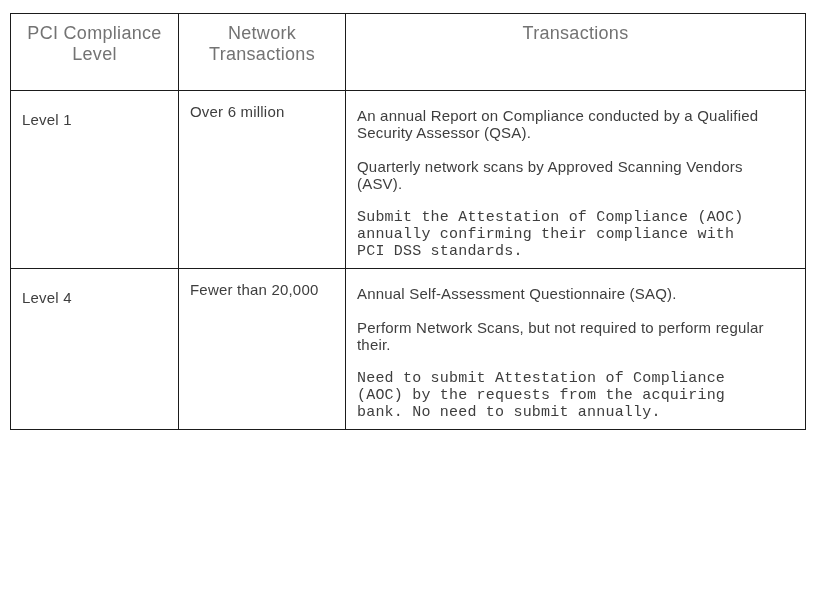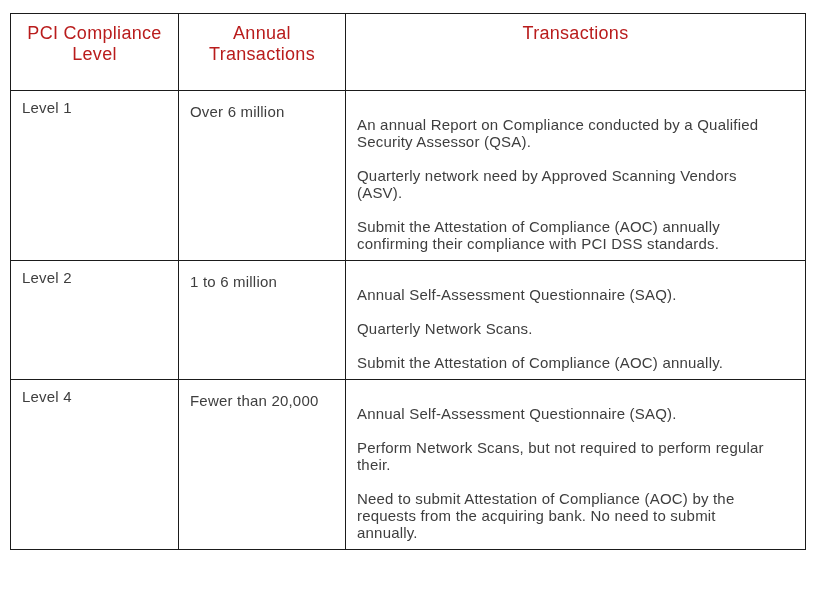--- a/index.html
+++ b/index.html
@@ -32,48 +32,49 @@
     vertical-align: top;
     background: #ffffff;
   }
   th.hdr {
     height: 66px;
     text-align: center;
     padding-top: 9px;
     font-weight: 400;
     font-size: 18px;
     line-height: 21px;
-    color: #b91c1c;
+    color: #737373;
     letter-spacing: 0.3px;
   }
   th.hdr .hd-inner {
     display: inline-block;
   }
   th.col-level .hd-inner { max-width: 145px; }
   th.col-transactions .hd-inner { max-width: 125px; }
   td.cell {
     font-size: 15px;
     line-height: 17px;
     color: #3e3e3e;
     letter-spacing: 0.2px;
   }
   td.cell-level {
-    padding: 8px 8px 8px 11px;
+    padding: 20px 8px 8px 11px;
   }
   td.cell-transactions {
     padding: 12px 16px 8px 11px;
   }
   td.cell-requirements {
     padding: 13px 35px 8px 11px;
   }
   td.cell-requirements p {
-    margin: 12px 0 17px 0;
+    margin: 3px 0 17px 0;
   }
   td.cell-requirements p:last-child {
     margin-bottom: 0;
+    font-family: Liberation Mono, monospace;
   }
   tr.row-1 { height: 150px; }
   tr.row-2 { height: 105px; }
   tr.row-3 { height: 105px; }
   tr.row-4 { height: 146px; }
 </style>
 </head>
 <body>
 
 <div class="page">
@@ -82,44 +83,35 @@
       <col style="width:168px">
       <col style="width:167px">
       <col style="width:460px">
     </colgroup>
     <thead>
       <tr>
         <th class="hdr col-level">
           <span class="hd-inner">PCI Compliance Level</span>
         </th>
         <th class="hdr col-transactions">
-          <span class="hd-inner">Annual Transactions</span>
+          <span class="hd-inner">Network Transactions</span>
         </th>
         <th class="hdr col-requirements">
           <span class="hd-inner">Transactions</span>
         </th>
       </tr>
     </thead>
     <tbody>
       <tr class="row-1">
         <td class="cell cell-level">Level 1</td>
         <td class="cell cell-transactions">Over 6 million</td>
         <td class="cell cell-requirements">
           <p>An annual Report on Compliance conducted by a Qualified Security Assessor (QSA).</p>
-          <p>Quarterly network need by Approved Scanning Vendors (ASV).</p>
+          <p>Quarterly network scans by Approved Scanning Vendors (ASV).</p>
           <p>Submit the Attestation of Compliance (AOC) annually confirming their compliance with PCI DSS standards.</p>
-        </td>
-      </tr>
-      <tr class="row-2">
-        <td class="cell cell-level">Level 2</td>
-        <td class="cell cell-transactions">1 to 6 million</td>
-        <td class="cell cell-requirements">
-          <p>Annual Self-Assessment Questionnaire (SAQ).</p>
-          <p>Quarterly Network Scans.</p>
-          <p>Submit the Attestation of Compliance (AOC) annually.</p>
         </td>
       </tr>
       <tr class="row-4">
         <td class="cell cell-level">Level 4</td>
         <td class="cell cell-transactions">Fewer than 20,000</td>
         <td class="cell cell-requirements">
           <p>Annual Self-Assessment Questionnaire (SAQ).</p>
           <p>Perform Network Scans, but not required to perform regular their.</p>
           <p>Need to submit Attestation of Compliance (AOC) by the requests from the acquiring bank. No need to submit annually.</p>
         </td>

